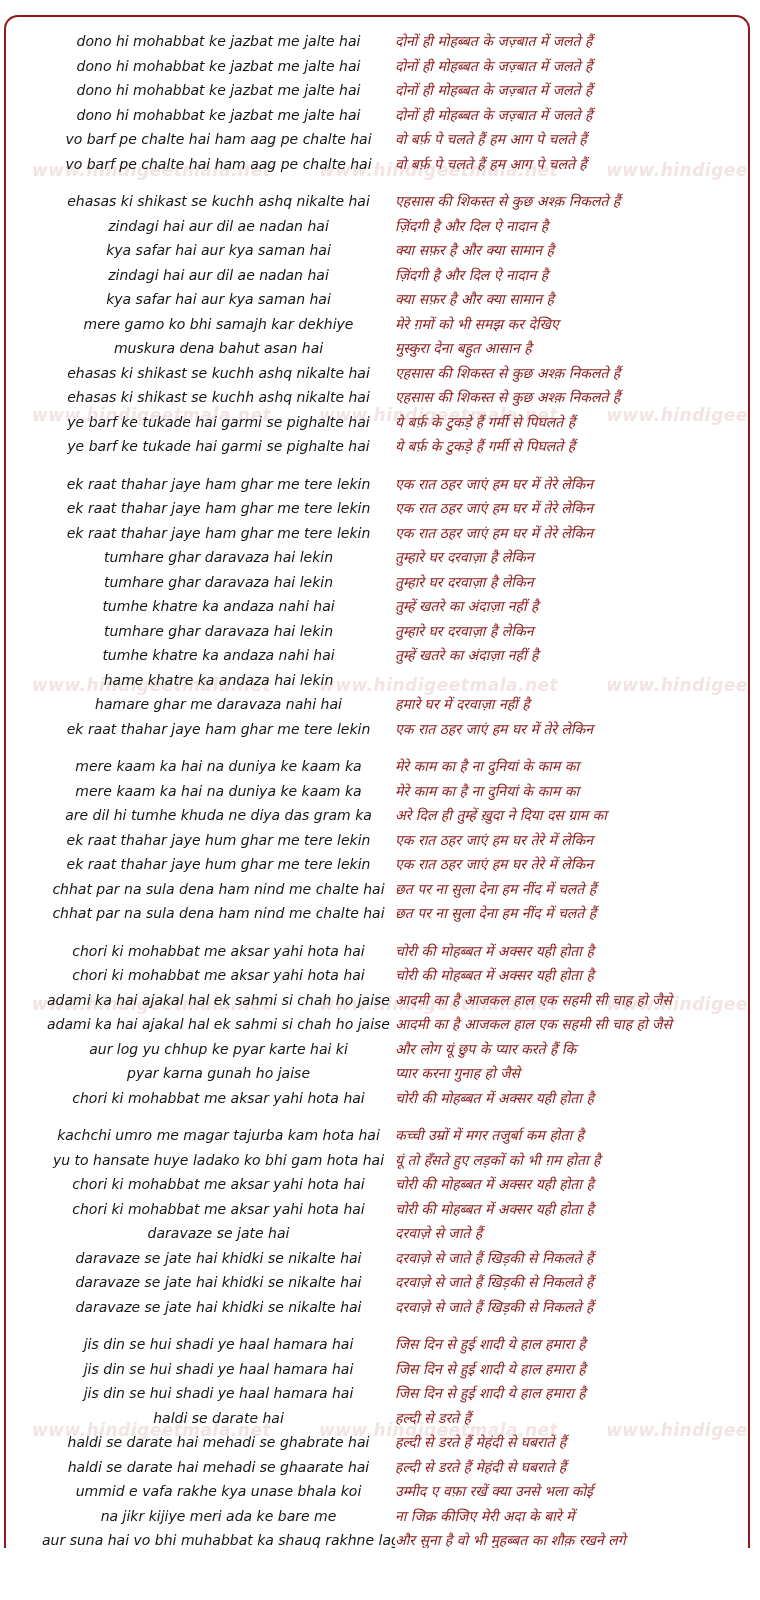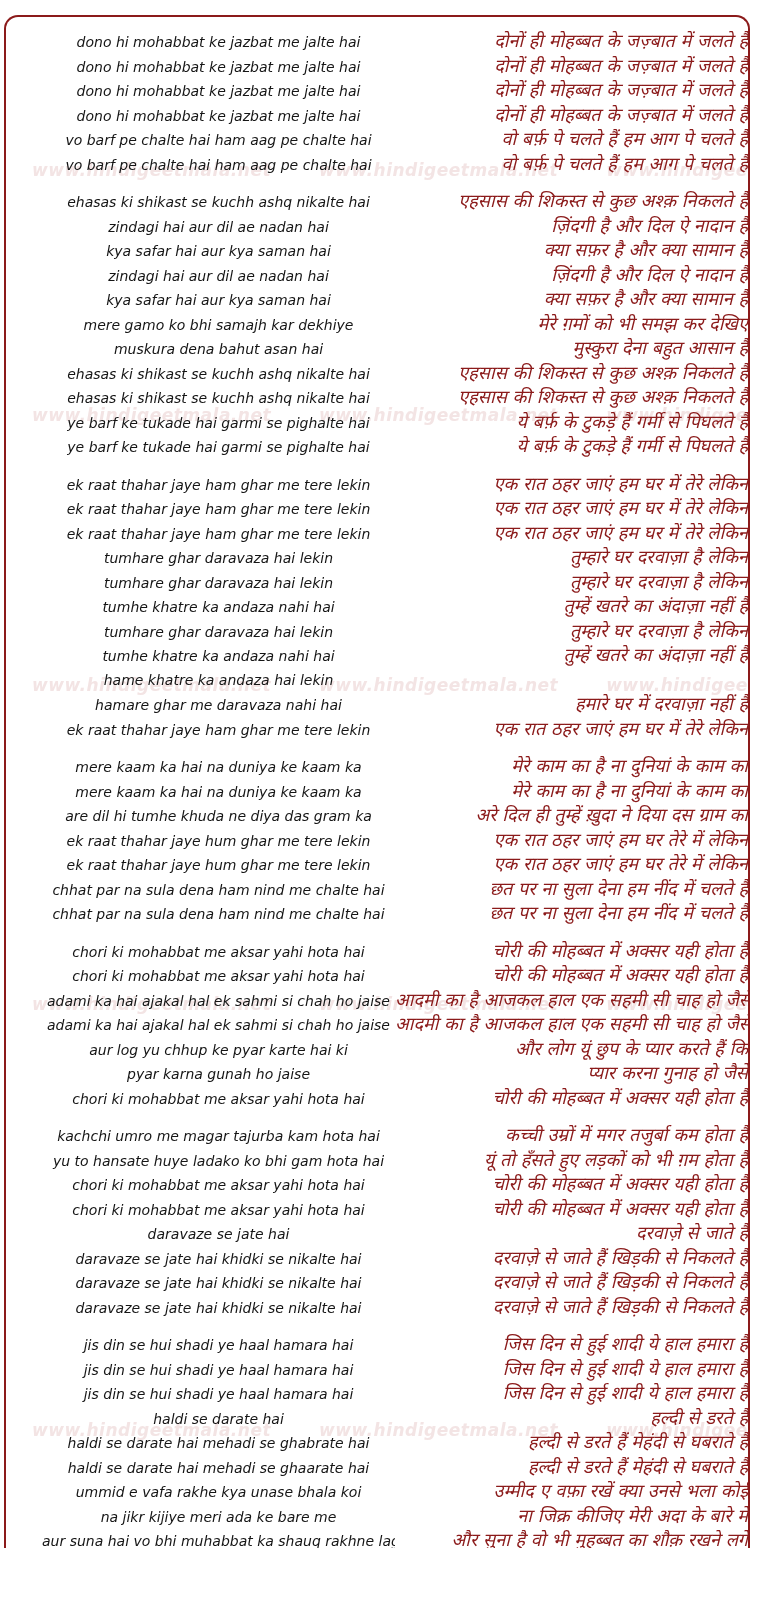--- a/index.html
+++ b/index.html
@@ -88,24 +88,24 @@
     font-style: italic;
     font-size: 14px;
     color: #151515;
     white-space: nowrap;
     overflow: hidden;
     line-height: 24.5px;
   }
 
   .deva {
     flex: 0 0 50%;
-    text-align: right;
+    text-align: left;
     font-family: "DejaVu Sans", sans-serif;
     font-style: italic;
-    font-size: 18px;
+    font-size: 14px;
     color: #8b1a1a;
     white-space: nowrap;
     overflow: hidden;
     line-height: 24.5px;
   }
 
   .footer-bar {
     position: absolute;
     left: 4px;
     top: 1640px;

